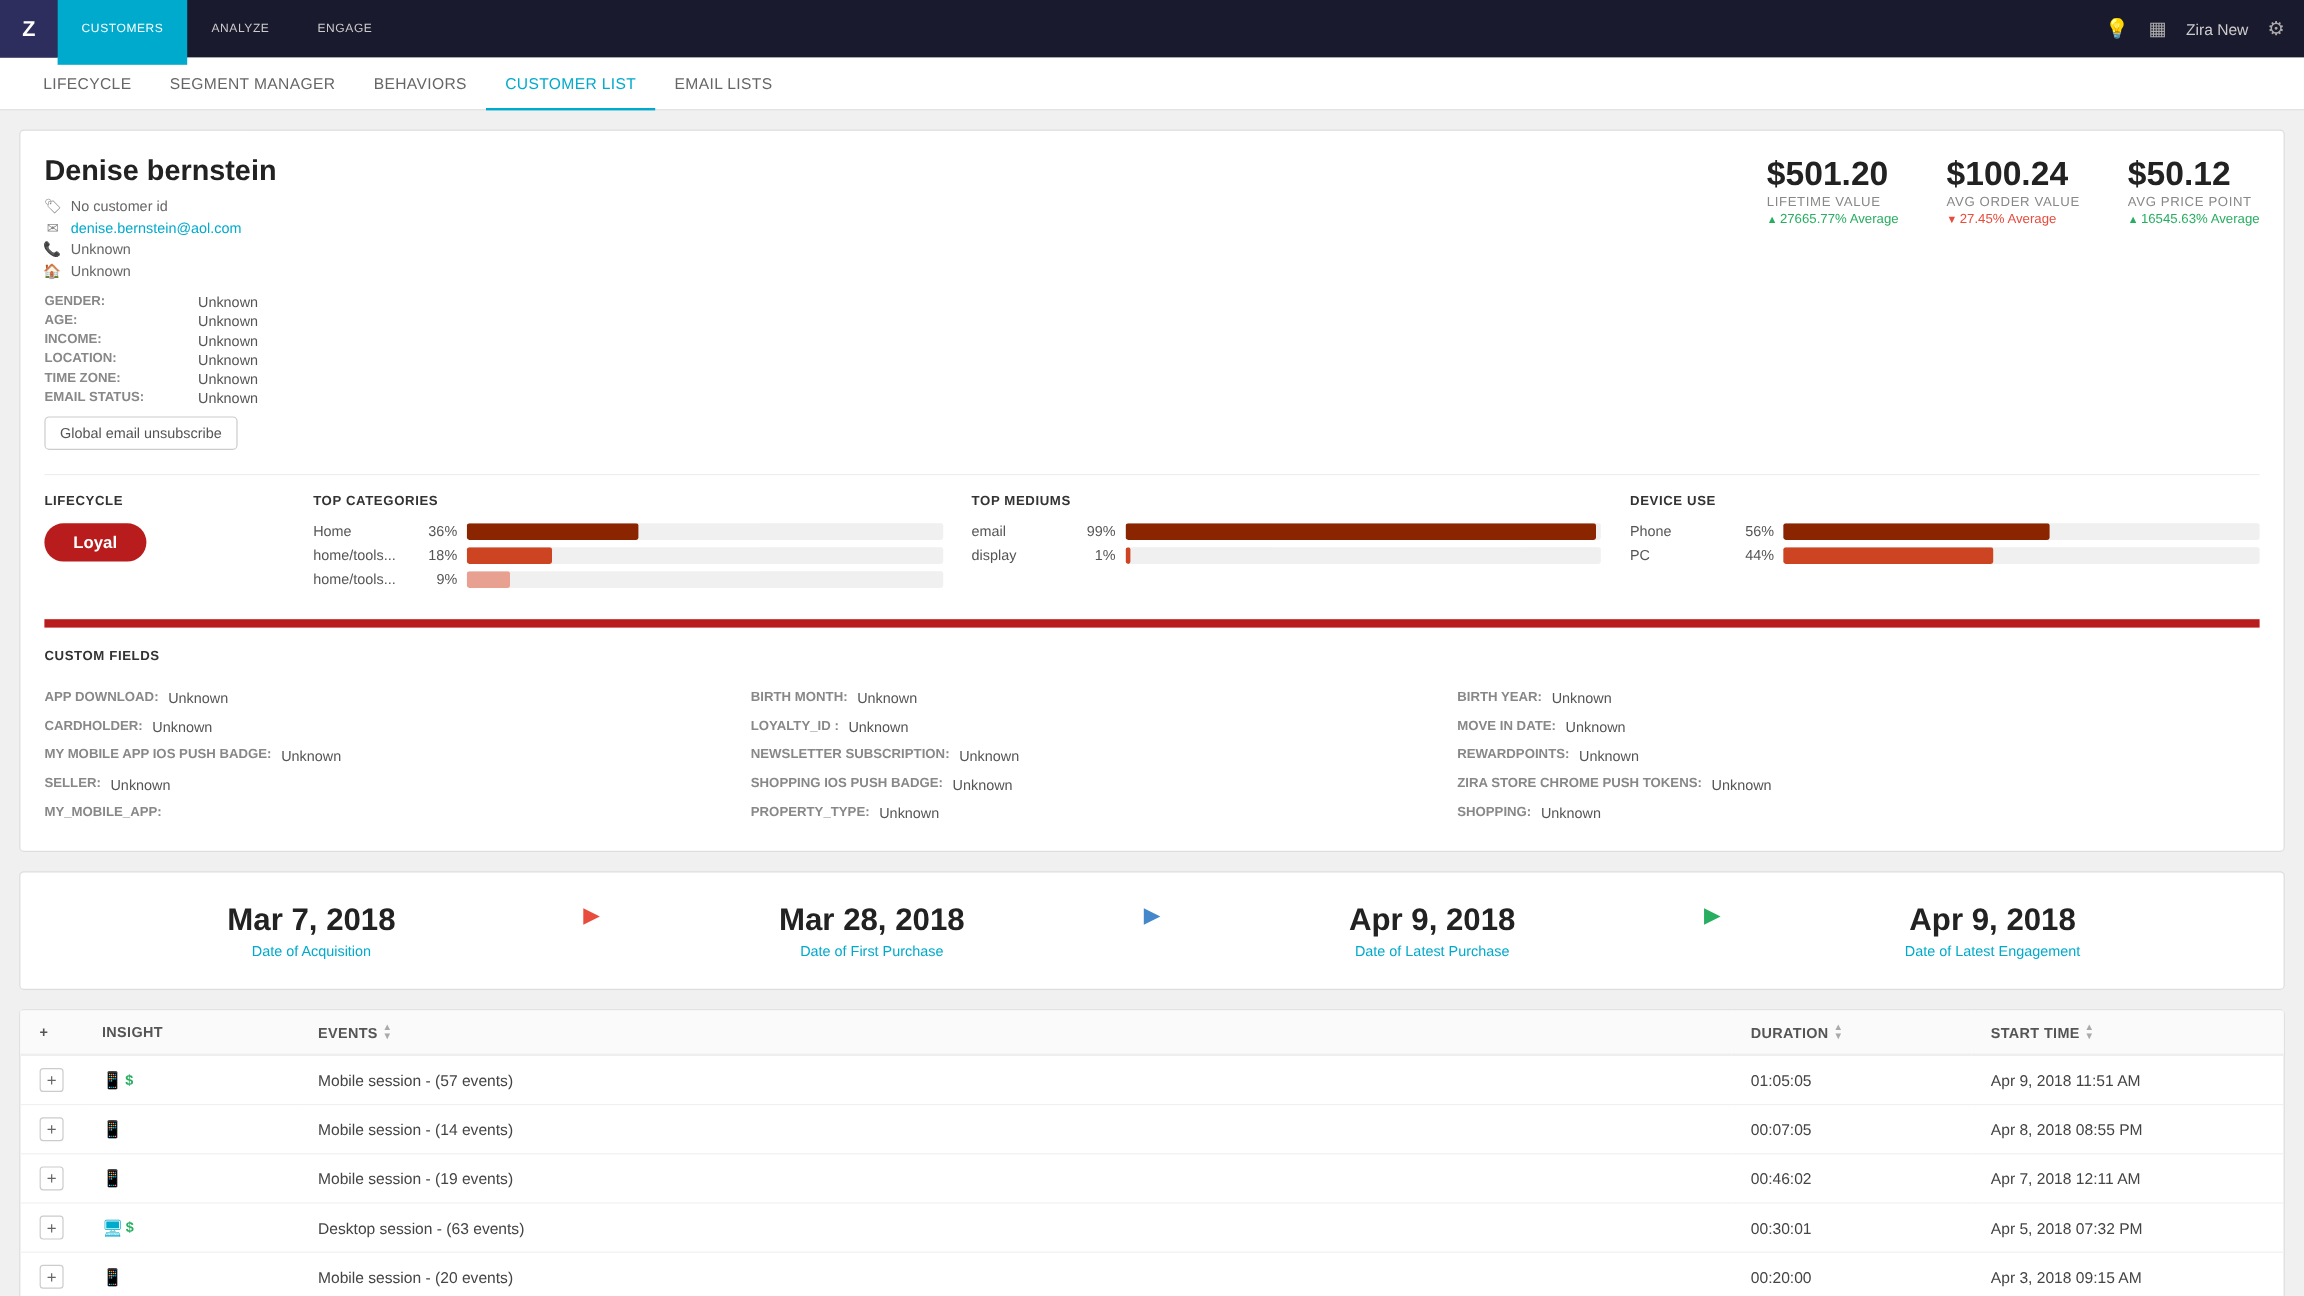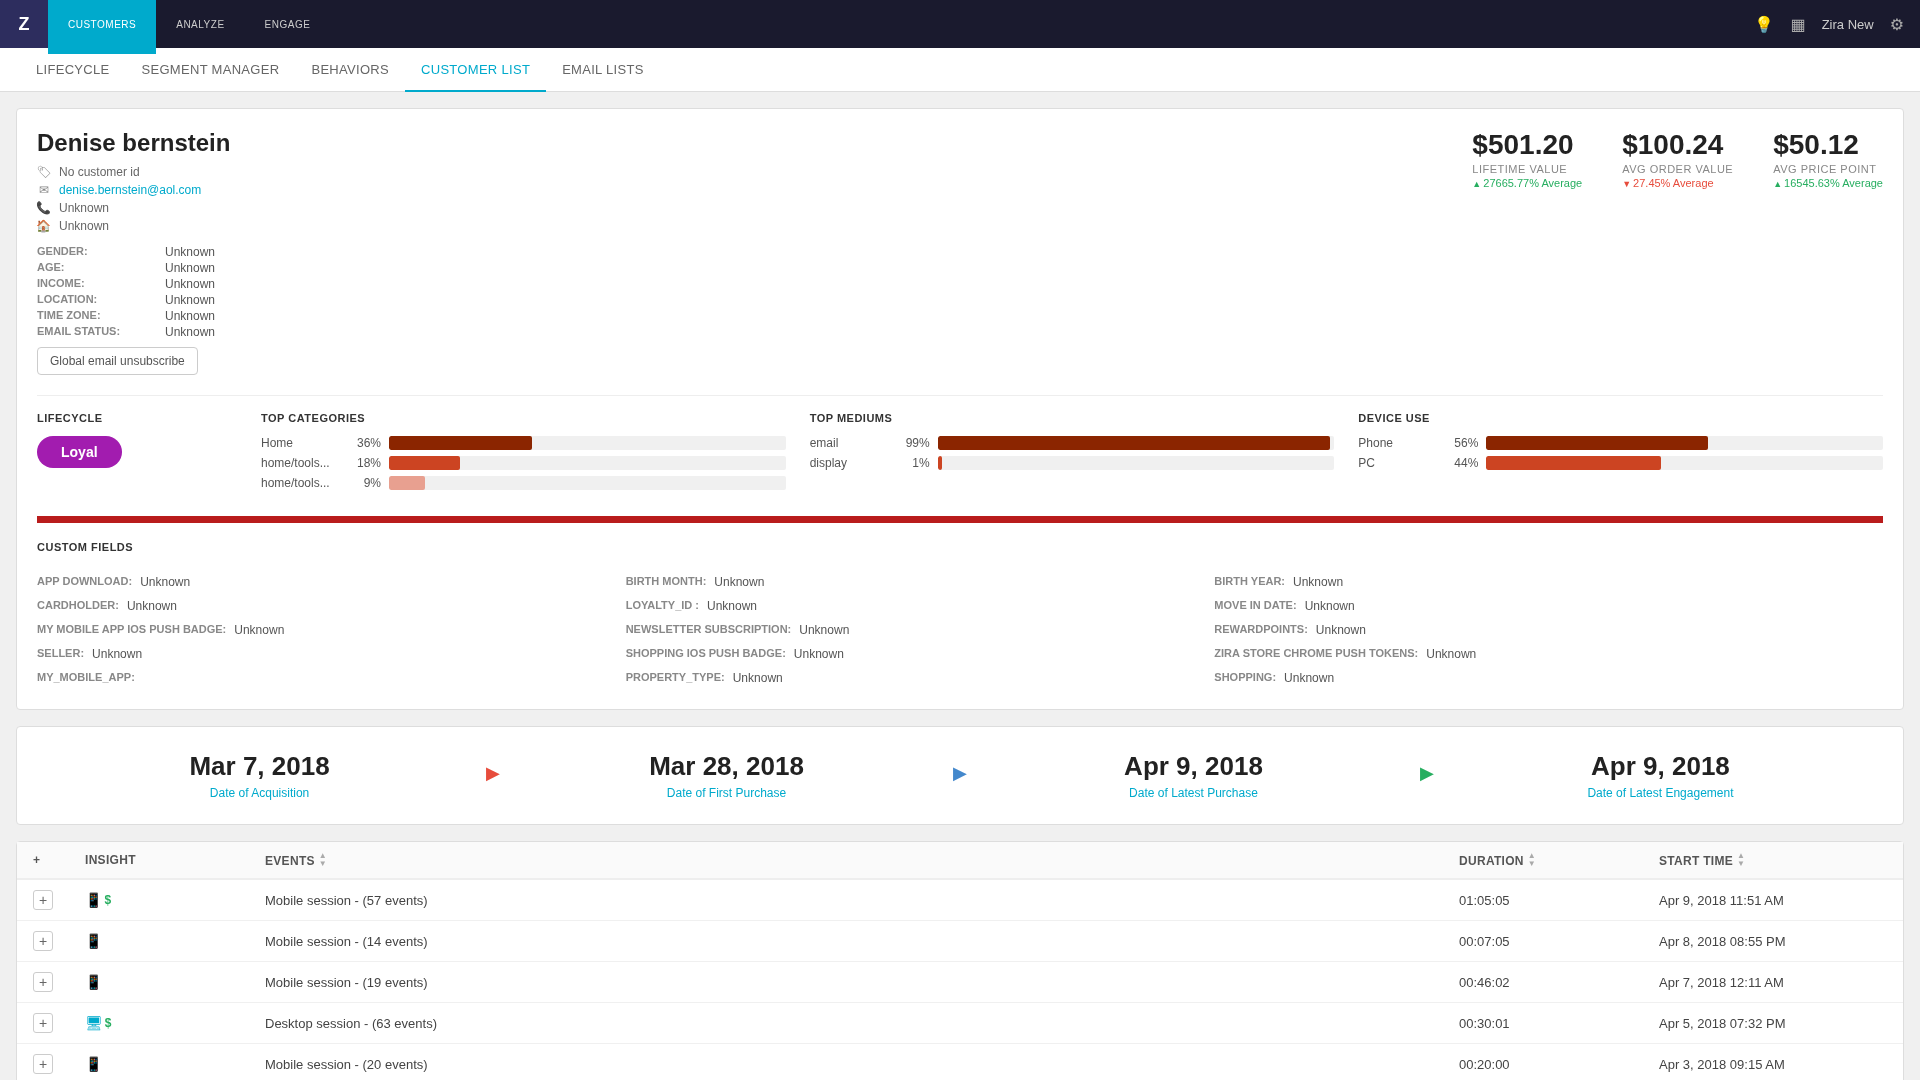--- a/index.html
+++ b/index.html
@@ -40,36 +40,36 @@
     .metric-change { font-size: 11px; margin-top: 2px; }
     .metric-change.up { color: #27ae60; }
     .metric-change.down { color: #e74c3c; }
     .triangle-up::before { content: '▲'; font-size: 9px; margin-right: 2px; }
     .triangle-down::before { content: '▼'; font-size: 9px; margin-right: 2px; }
 
     .unsub-btn { border: 1px solid #ccc; background: white; padding: 6px 12px; border-radius: 4px; font-size: 12px; cursor: pointer; color: #555; margin-top: 8px; }
     .section-title { font-size: 11px; font-weight: 700; color: #333; text-transform: uppercase; letter-spacing: 0.5px; margin-bottom: 12px; }
 
     
-    .loyal-btn { background: #a21caf; color: white; padding: 8px 24px; border-radius: 20px; border: none; font-size: 14px; font-weight: 600; cursor: pointer; }
+    .loyal-btn { background: #b91c1c; color: white; padding: 8px 24px; border-radius: 20px; border: none; font-size: 14px; font-weight: 600; cursor: pointer; }
 
     
     .bar-row { display: flex; align-items: center; gap: 8px; margin-bottom: 6px; }
     .bar-label { font-size: 12px; color: #555; width: 80px; white-space: nowrap; overflow: hidden; text-overflow: ellipsis; }
     .bar-pct { font-size: 12px; color: #555; width: 32px; text-align: right; }
     .bar-track { flex: 1; height: 14px; background: #f0f0f0; border-radius: 2px; overflow: hidden; }
     .bar-fill { height: 100%; background: #8B2500; border-radius: 2px; }
     .bar-fill.light { background: #e8a090; }
     .cf-row { display: flex; gap: 8px; margin-bottom: 4px; margin-top: 10px; }
     .cf-label { font-size: 11px; color: #888; text-transform: uppercase; font-weight: 600; white-space: nowrap; }
     .cf-value { font-size: 12px; color: #555; }
 
     
     .timeline-section { background: white; border: 1px solid #ddd; border-radius: 4px; padding: 24px; margin-bottom: 16px; }
-    .timeline-dates { display: flex; align-items: flex-end; justify-content: center; gap: 0; }
+    .timeline-dates { display: flex; align-items: flex-start; justify-content: center; gap: 0; }
     .timeline-date-item { text-align: center; flex: 1; }
     .timeline-date-big { font-size: 26px; font-weight: 700; color: #222; }
     .timeline-date-label { font-size: 12px; color: #00aacc; margin-top: 4px; }
     .timeline-arrow { font-size: 18px; margin: 0 8px; display: flex; align-items: center; padding-bottom: 16px; }
     .arrow-orange { color: #e74c3c; }
     .arrow-blue { color: #4488cc; }
     .arrow-green { color: #27ae60; }
 
     
     .table-section { background: white; border: 1px solid #ddd; border-radius: 4px; }

